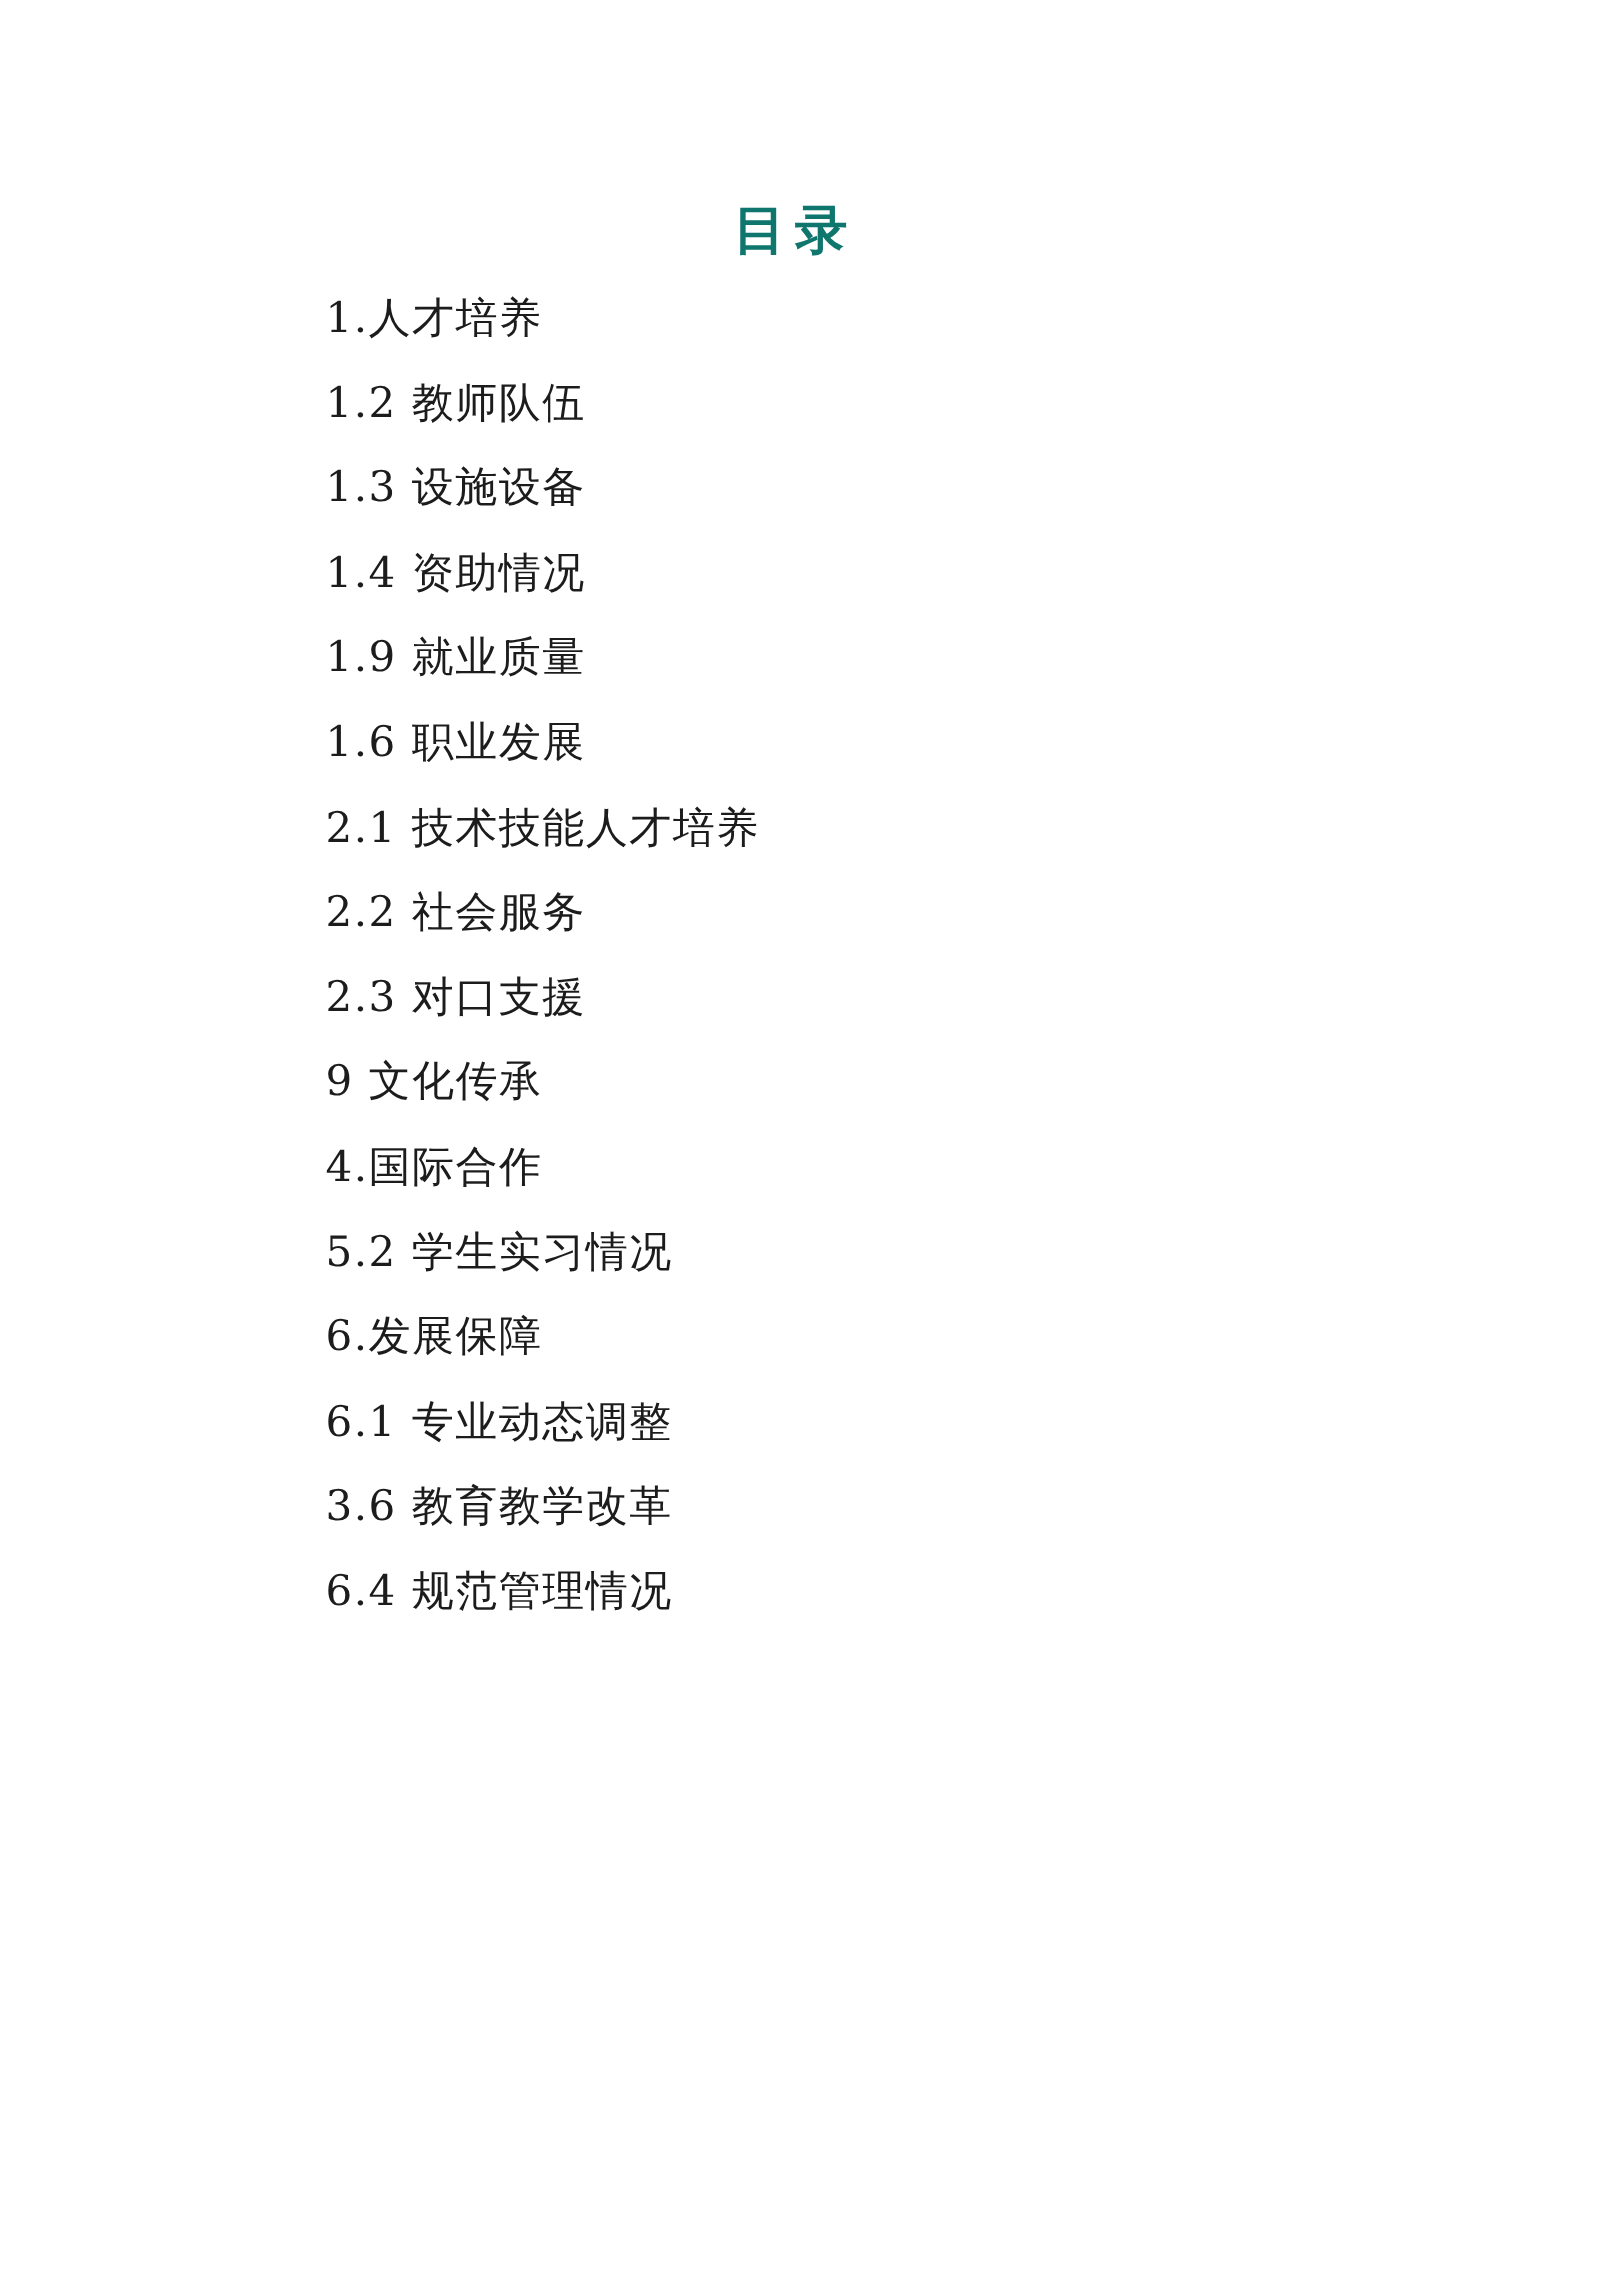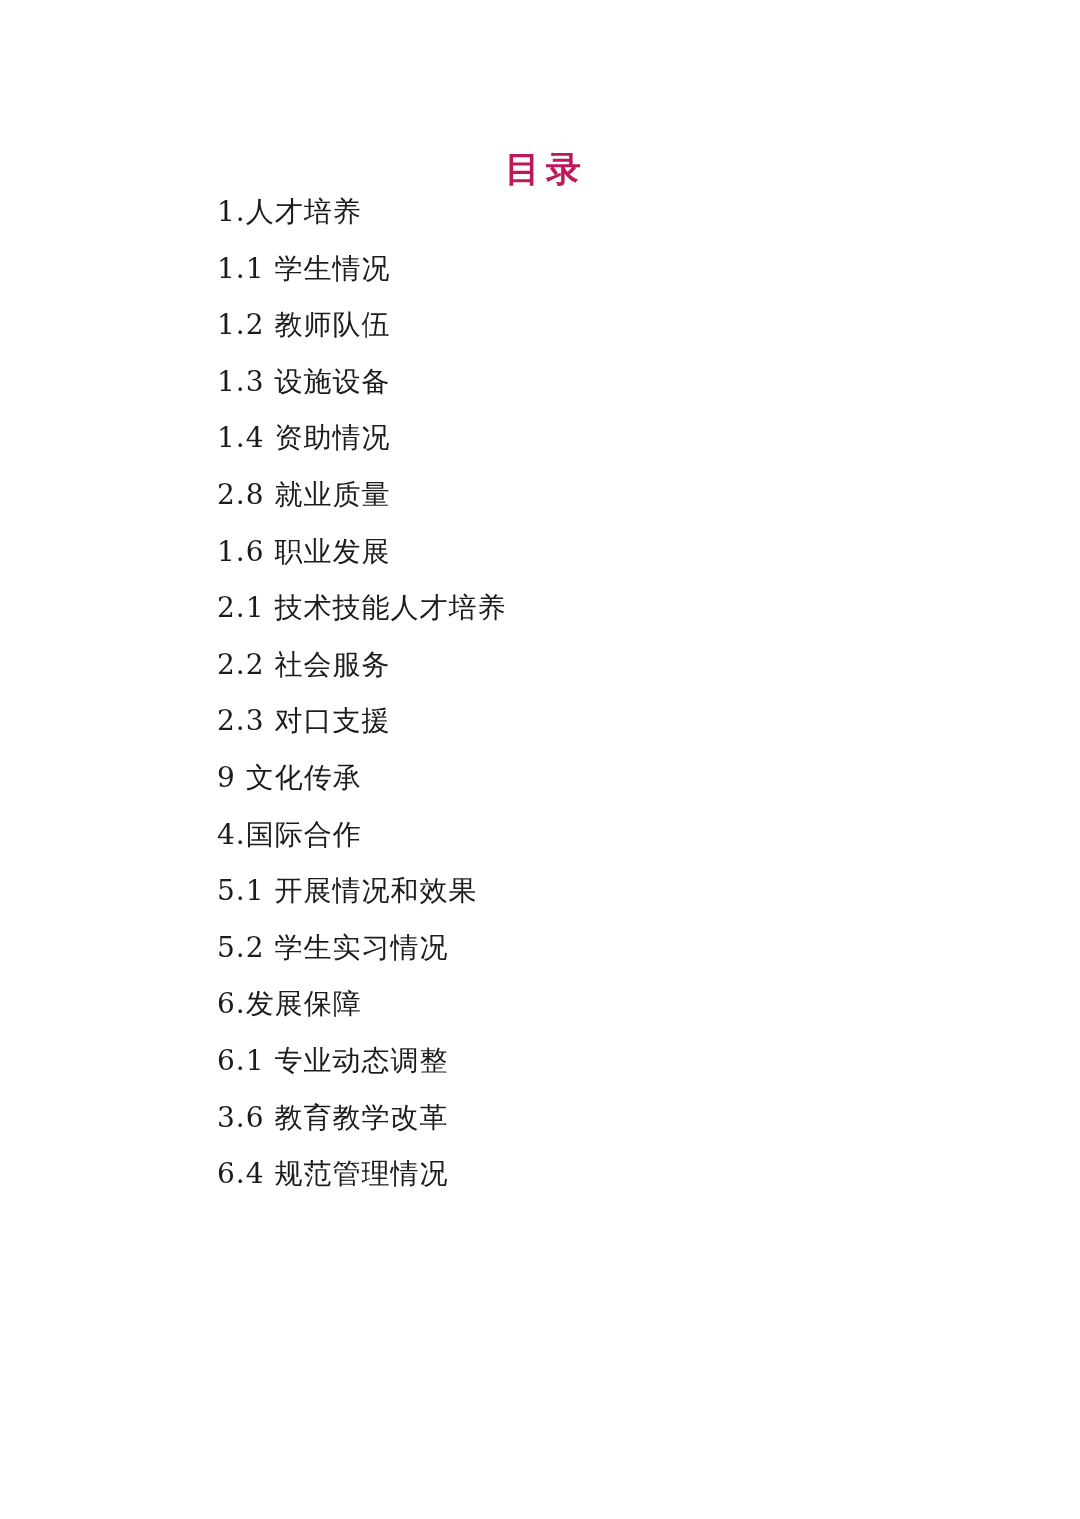--- a/index.html
+++ b/index.html
@@ -14,26 +14,26 @@
     background: #ffffff;
     overflow: hidden;
     font-family: "DejaVu Serif", "Liberation Serif", serif;
     color: #1c1c1c;
   }
   .title {
     position: absolute;
     top: 130px;
     left: 0;
     width: 1060px; 
-    margin: 16px;
+    margin: 0;
     text-align: center;
     font-size: 35px;
     font-weight: bold;
     letter-spacing: 6px;
-    color: #be185d;
+    color: #0f766e;
   }
   .toc-list {
     position: absolute;
     top: 192px;
     left: 217px;
     right: 44px;
   }
   .toc-entry {
     height: 56.6px;
     line-height: 40px;
@@ -43,31 +43,29 @@
     color: #1c1c1c;
   }
 </style>
 </head>
 <body>
 
 <div class="page">
   <h1 class="title">目录</h1>
   <div class="toc-list" id="toc-list">
       <div class="toc-entry">1.人才培养</div>
-      <div class="toc-entry">1.1 学生情况</div>
       <div class="toc-entry">1.2 教师队伍</div>
       <div class="toc-entry">1.3 设施设备</div>
       <div class="toc-entry">1.4 资助情况</div>
-      <div class="toc-entry">2.8 就业质量</div>
+      <div class="toc-entry">1.9 就业质量</div>
       <div class="toc-entry">1.6 职业发展</div>
       <div class="toc-entry">2.1 技术技能人才培养</div>
       <div class="toc-entry">2.2 社会服务</div>
       <div class="toc-entry">2.3 对口支援</div>
       <div class="toc-entry">9 文化传承</div>
       <div class="toc-entry">4.国际合作</div>
-      <div class="toc-entry">5.1 开展情况和效果</div>
       <div class="toc-entry">5.2 学生实习情况</div>
       <div class="toc-entry">6.发展保障</div>
       <div class="toc-entry">6.1 专业动态调整</div>
       <div class="toc-entry">3.6 教育教学改革</div>
       <div class="toc-entry">6.4 规范管理情况</div>
     </div>
 </div>
 
 </body></html>

